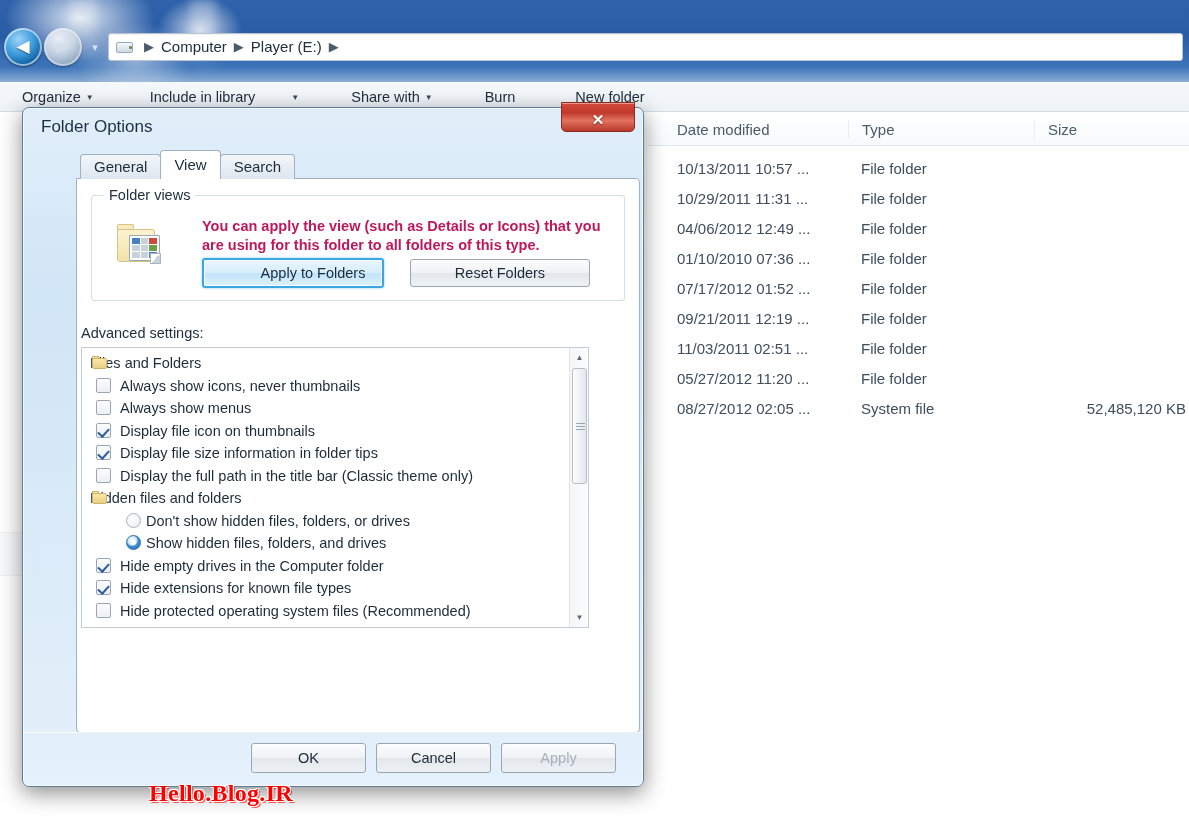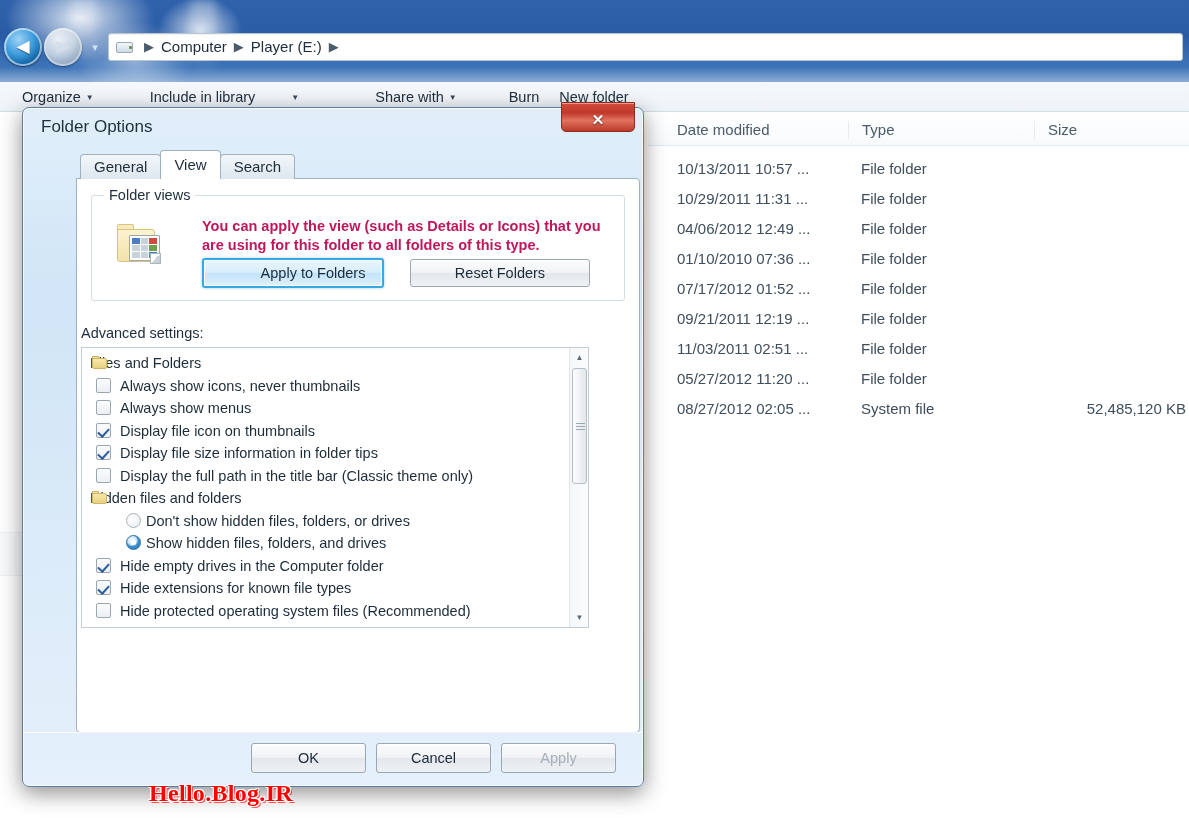--- a/index.html
+++ b/index.html
@@ -393,28 +393,28 @@
 
     <div class="toolbar-row">
       <div class="tb-item" style="margin-left:22px;">
         <span>Organize</span>
         <span class="tb-caret">▼</span>
       </div>
       <div class="tb-item" style="margin-left:56px;gap:36px;">
         <span>Include in library</span>
         <span class="tb-caret">▼</span>
       </div>
-      <div class="tb-item" style="margin-left:76px;">
+      <div class="tb-item" style="margin-left:52px;">
         <span>Share with</span>
         <span class="tb-caret">▼</span>
       </div>
       <div class="tb-item" style="margin-left:52px;">
         <span>Burn</span>
       </div>
-      <div class="tb-item" style="margin-left:20px;text-align:center;">
+      <div class="tb-item" style="margin-left:60px;text-align:center;">
         <span>New folder</span>
       </div>
     </div>
 
     <div class="left-sliver">
       <div class="nav-pane-ghost"></div>
     </div>
 
     <div class="filelist">
       <div class="fl-head">

